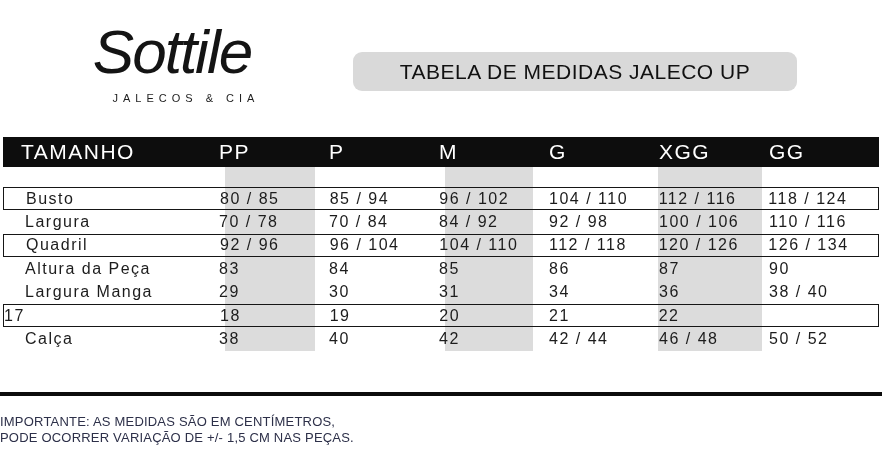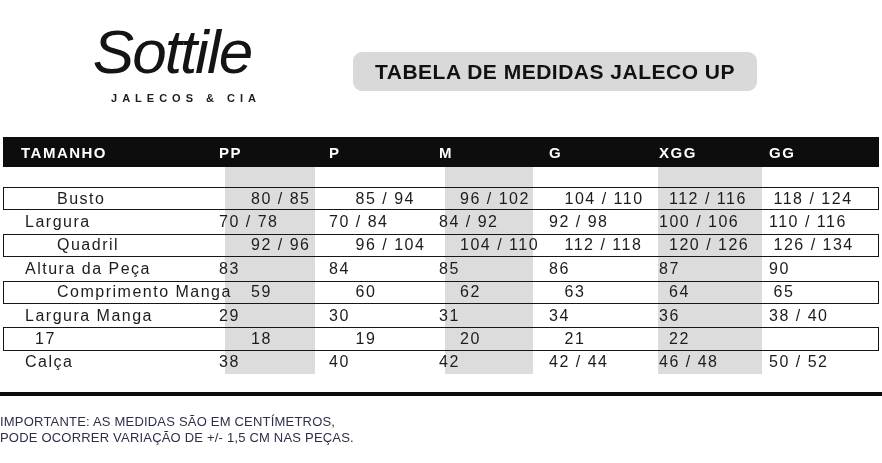--- a/index.html
+++ b/index.html
@@ -31,57 +31,56 @@
     letter-spacing: -2px;
     display: block;
   }
   .logo-tagline {
     display: block;
     margin-top: -4px;
     font-size: 11px;
     letter-spacing: 5px;
     color: #1d1d1d;
     padding-left: 28px;
-    font-weight: bold;
   }
 
   .title-badge {
     position: absolute;
     left: 353px;
     top: 52px;
-    width: 404px;
+    width: 444px;
     height: 39px;
     background: #d9d9d9;
     border-radius: 9px;
     display: flex;
     align-items: center;
     justify-content: center;
-    font-weight: bold;
+    font-weight: normal;
     font-size: 21px;
     letter-spacing: 0.5px;
     color: #111111;
     white-space: nowrap;
   }
 
   
   .mtable {
     position: absolute;
     left: 3px;
     top: 137px;
     width: 876px;
   }
   .thead {
     height: 30px;
     background: #0d0d0d;
     color: #ffffff;
     display: grid;
     grid-template-columns: 216px repeat(6, 1fr);
     align-items: center;
-    font-weight: bold;
-    font-size: 15px;
+    font-weight: normal;
+    font-size: 21px;
     letter-spacing: 1.5px;
   }
   .thead .label-col { padding-left: 18px; }
   .thead .size-col { text-align: left; }
 
   .tbody {
     position: relative;
     padding-top: 20px;
   }
   .stripe {
@@ -99,21 +98,21 @@
     position: relative;
     z-index: 1;
     display: grid;
     grid-template-columns: 216px repeat(6, 1fr);
     height: 23.4px;
     align-items: center;
     font-size: 16px;
     letter-spacing: 1.5px;
     color: #1c1c1c;
   }
-  .trow.boxed { border: 1.5px solid #161616; padding-left: 31px; }
+  .trow.boxed { border: 1.5px solid #161616; }
   .trow .label-cell { padding-left: 22px; white-space: nowrap; }
   .trow .value-cell { text-align: left; white-space: nowrap; }
 
   
   .divider {
     position: absolute;
     left: 0;
     top: 392px;
     width: 882px;
     height: 4px;
@@ -187,29 +186,20 @@
         </div>
         <div class="trow">
           <div class="label-cell">Altura da Peça</div>
           <div class="value-cell">83</div>
           <div class="value-cell">84</div>
           <div class="value-cell">85</div>
           <div class="value-cell">86</div>
           <div class="value-cell">87</div>
           <div class="value-cell">90</div>
         </div>
-        <div class="trow boxed">
-          <div class="label-cell">Comprimento Manga</div>
-          <div class="value-cell">59</div>
-          <div class="value-cell">60</div>
-          <div class="value-cell">62</div>
-          <div class="value-cell">63</div>
-          <div class="value-cell">64</div>
-          <div class="value-cell">65</div>
-        </div>
         <div class="trow">
           <div class="label-cell">Largura Manga</div>
           <div class="value-cell">29</div>
           <div class="value-cell">30</div>
           <div class="value-cell">31</div>
           <div class="value-cell">34</div>
           <div class="value-cell">36</div>
           <div class="value-cell">38 / 40</div>
         </div>
         <div class="trow boxed">

